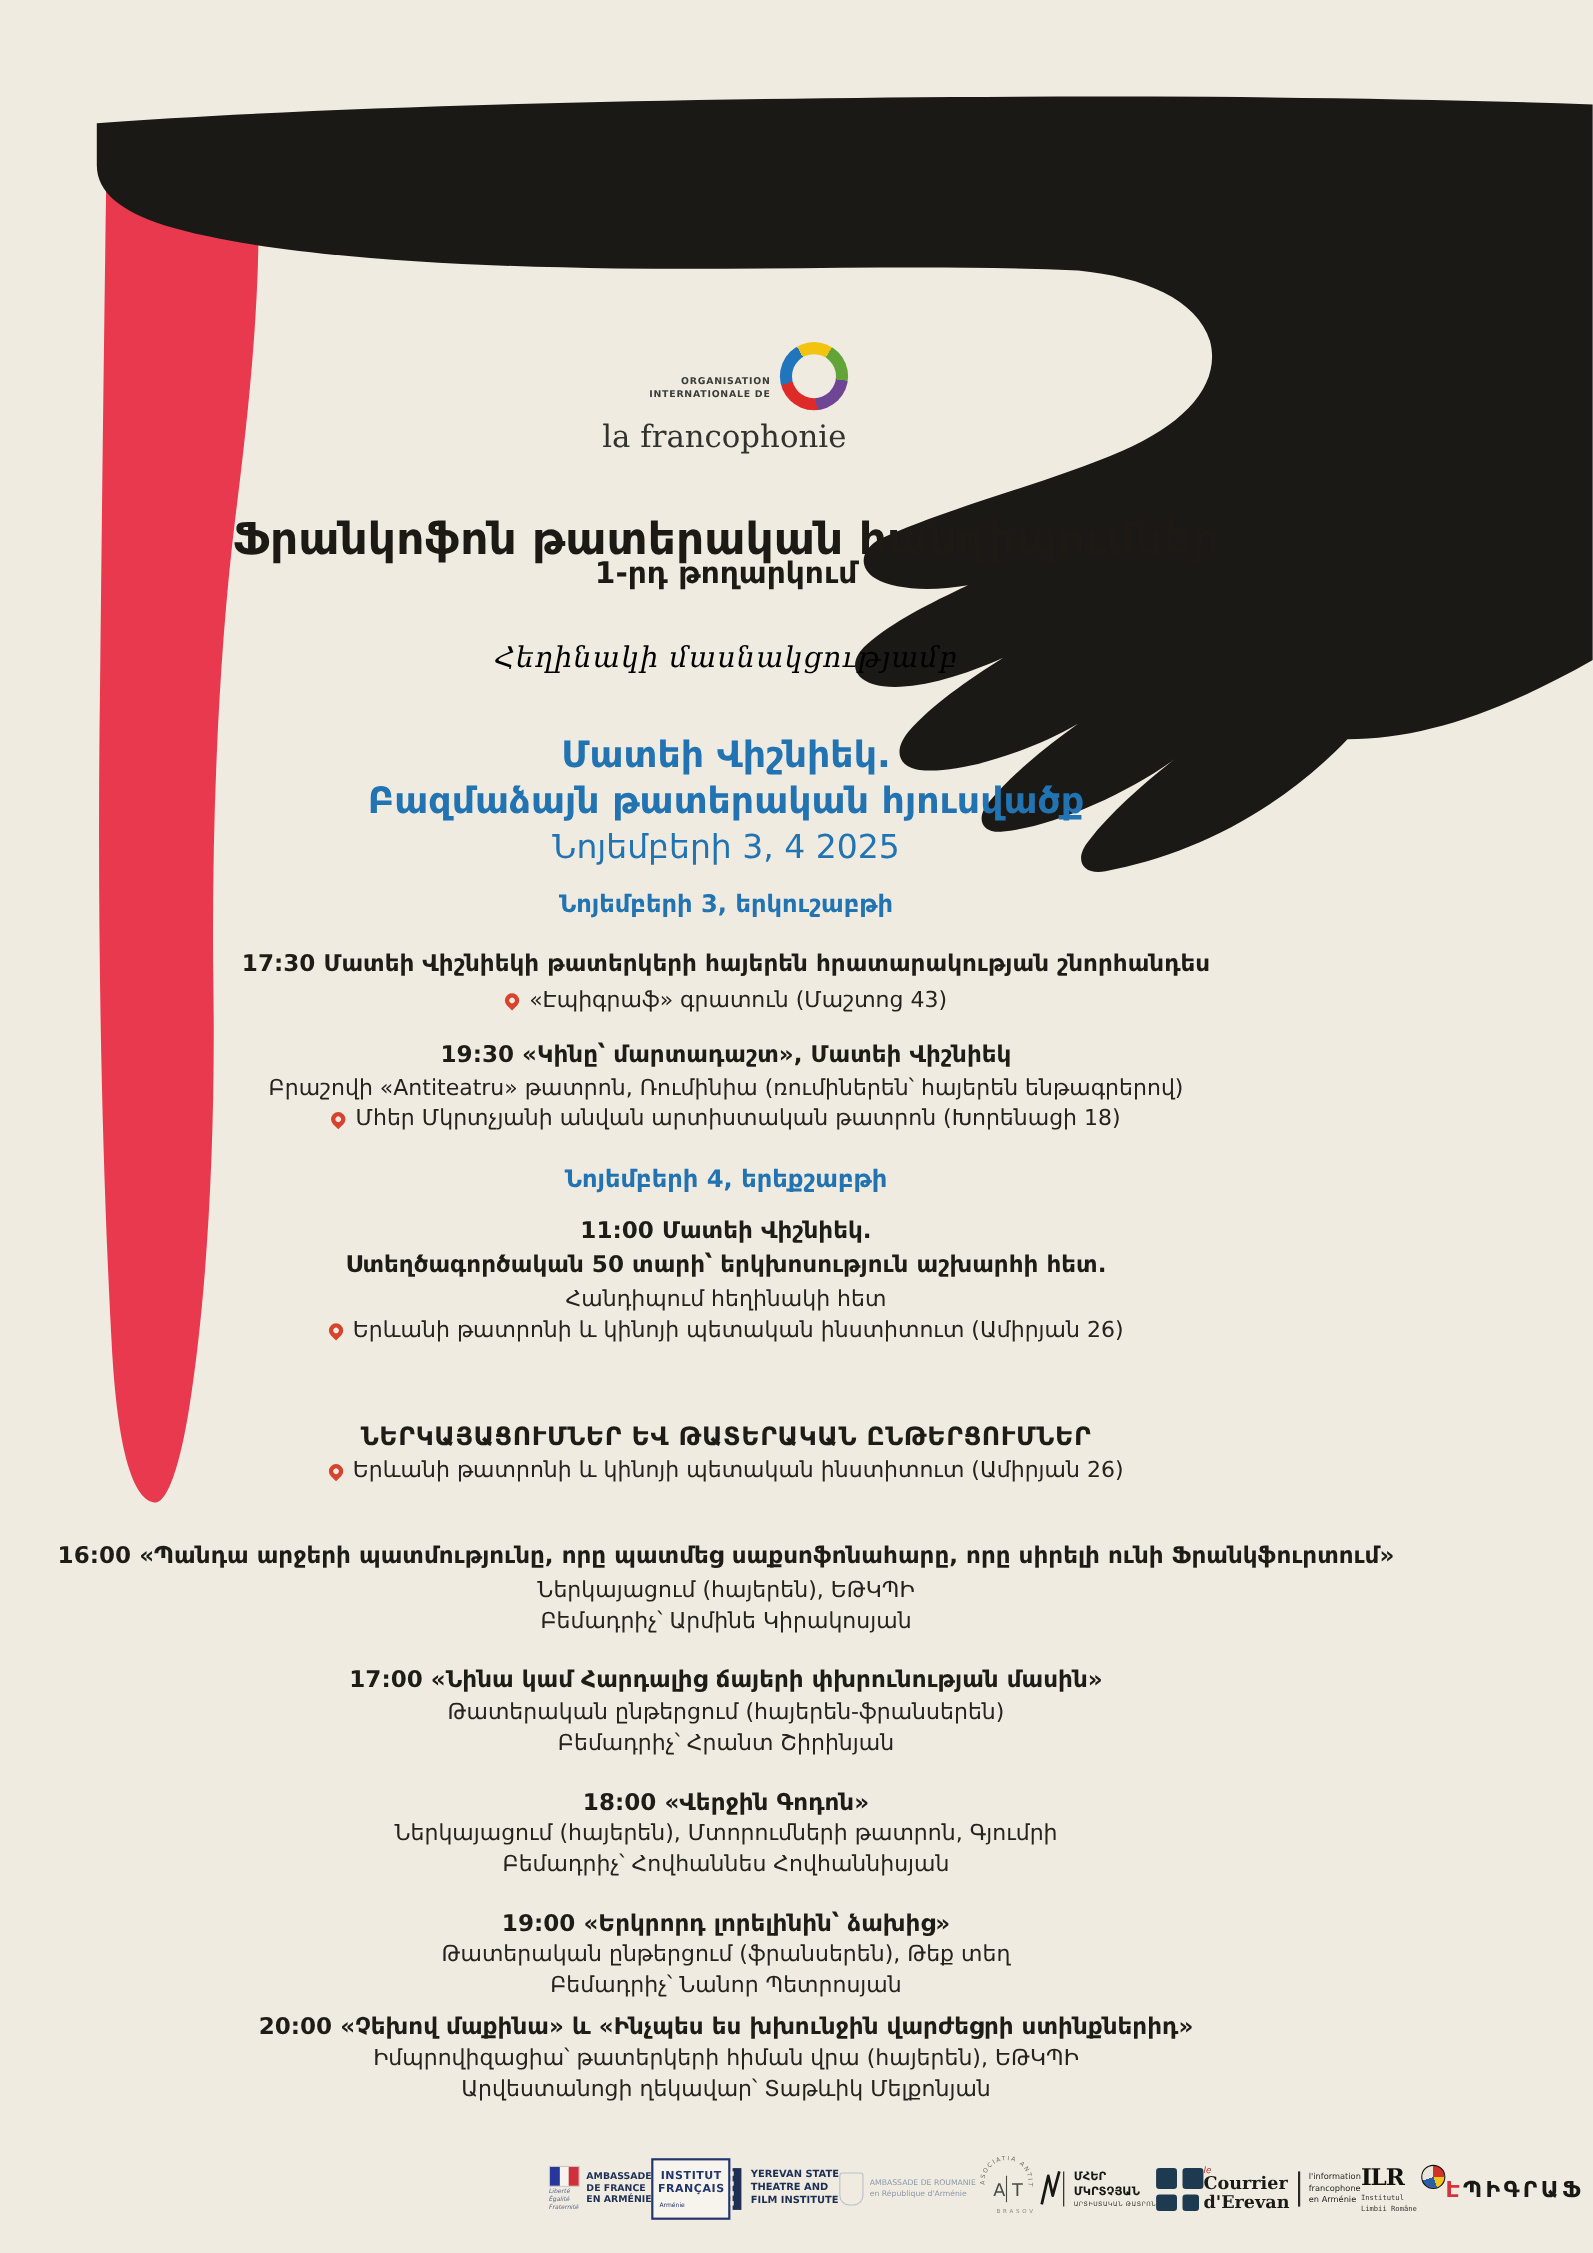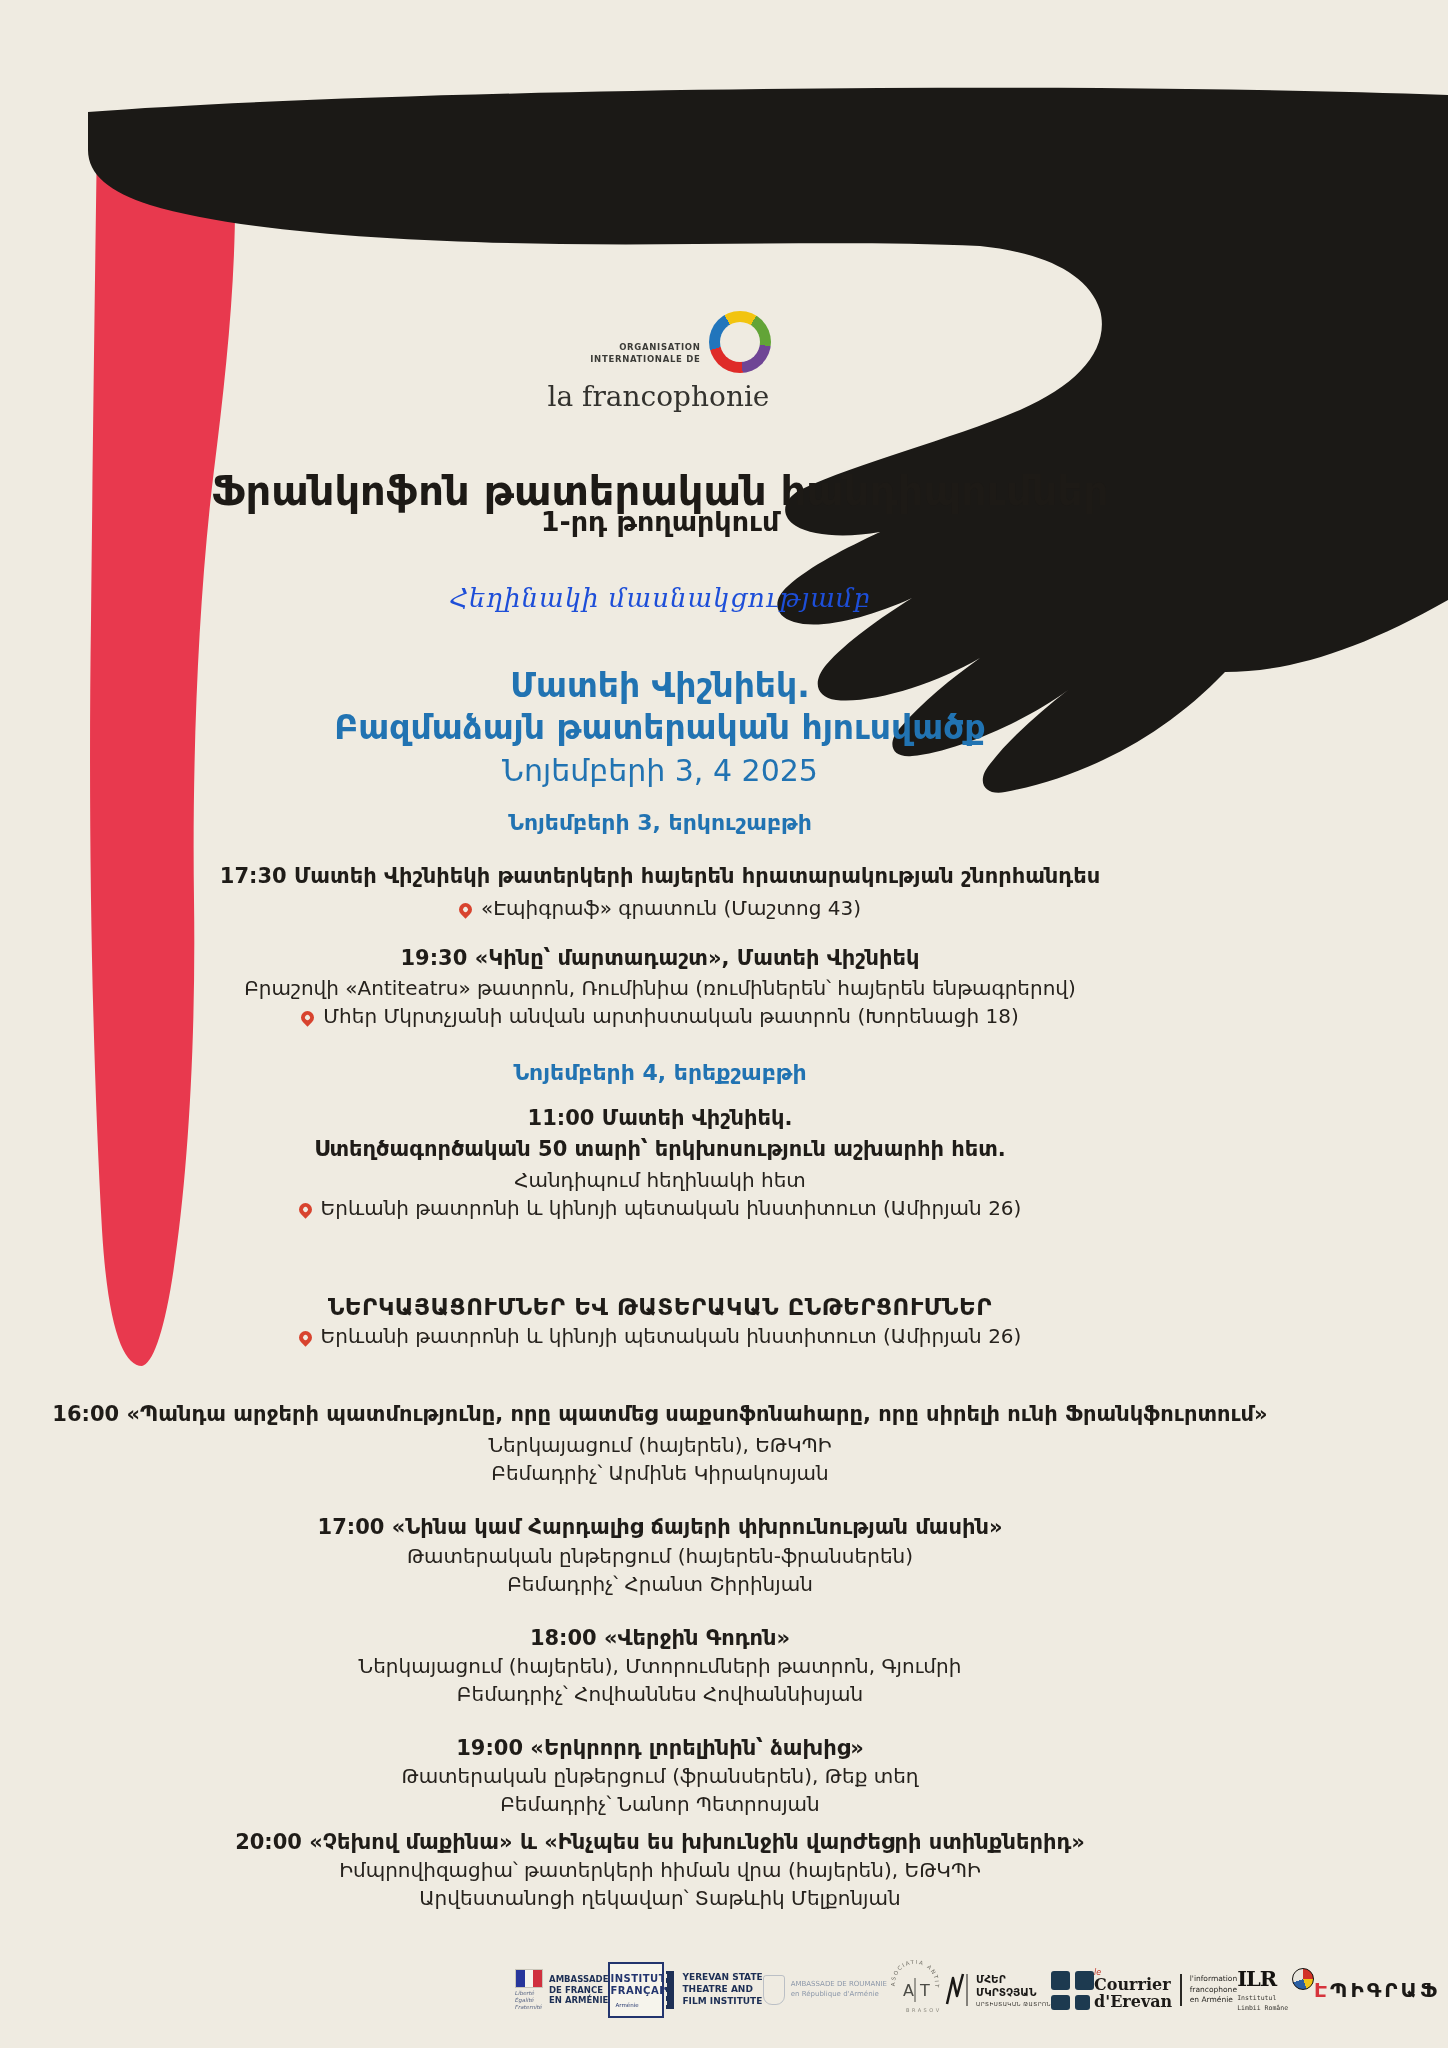--- a/index.html
+++ b/index.html
@@ -8,21 +8,21 @@
     background:#efebe1;
     font-family:"DejaVu Sans","Liberation Sans",sans-serif;
     position:relative;overflow:hidden;
     color:#201d19;
   }
   .art{position:absolute;top:0;left:0;z-index:1;}
   .content{position:absolute;left:40px;top:0;width:1240px;height:2048px;z-index:2;}
   .row{position:absolute;left:0;width:100%;text-align:center;white-space:nowrap;}
   .title{font-size:40px;font-weight:bold;color:#1d1a16;}
   .edition{font-size:27px;font-weight:bold;color:#1d1a16;}
-  .participation{font-size:26px;font-style:italic;letter-spacing:1px;color:#1d4ed8;
+  .participation{font-size:26px;font-style:italic;letter-spacing:1px;color:#000000;
     font-family:"DejaVu Serif","DejaVu Sans","Liberation Serif",serif;}
   .blue-big{font-size:33px;font-weight:bold;color:#2173b2;}
   .dates{font-size:30px;color:#2173b2;}
   .day-head{font-size:22px;font-weight:bold;color:#2173b2;}
   .etitle{font-size:21px;font-weight:bold;color:#1f1c18;}
   .etext{font-size:20px;color:#26221d;}
   .sect{font-size:23px;font-weight:bold;letter-spacing:.5px;color:#1f1c18;}
   .pin{display:inline-block;width:13px;height:13px;background:#d8432e;
     border-radius:50% 50% 50% 0;transform:rotate(-45deg);
     position:relative;margin-right:9px;vertical-align:-1px;}
@@ -44,21 +44,21 @@
     color:#33322e;font-family:"DejaVu Serif","Liberation Serif",serif;}
   
   .footer{position:absolute;left:0;top:1944px;width:1448px;height:92px;z-index:2;
     display:flex;align-items:center;justify-content:flex-end;padding:0 8px;box-sizing:border-box;}
   .flogo{display:flex;align-items:center;gap:6px;}
   .navy{color:#1d2f55;}
   .fr-flag{width:26px;height:17px;display:flex;border:1px solid #c9c6ba;}
   .fr-flag i{flex:1;}
   .fr-txt{font-size:8.5px;font-weight:bold;line-height:1.25;}
   .fr-motto{font-size:5.5px;font-style:italic;color:#5a6784;line-height:1.3;margin-top:2px;}
-  .inst{width:56px;height:56px;border:2px solid #23356e;box-sizing:border-box;
+  .inst{width:72px;height:56px;border:2px solid #23356e;box-sizing:border-box;
     background:#f6f4ec;text-align:center;padding-top:9px;}
   .inst .big{font-size:10px;font-weight:bold;color:#23356e;letter-spacing:.5px;line-height:1.2;}
   .inst .sub{font-size:5.5px;color:#23356e;margin-top:5px;text-align:left;padding-left:5px;}
   .ystfi-txt{font-size:9px;font-weight:bold;line-height:1.3;}
   .rou{opacity:.75;}
   .rou-shield{width:20px;height:28px;border:1px solid #7b8ba3;border-radius:3px 3px 9px 9px;opacity:.6;}
   .rou-txt{font-size:7px;color:#6b7c97;line-height:1.4;}
   .mher{display:flex;align-items:center;gap:7px;}
   .mher-txt .l{font-size:10.5px;font-weight:bold;color:#191715;line-height:1.25;}
   .mher-txt .s{font-size:5.5px;color:#35322d;letter-spacing:.5px;margin-top:2px;}

